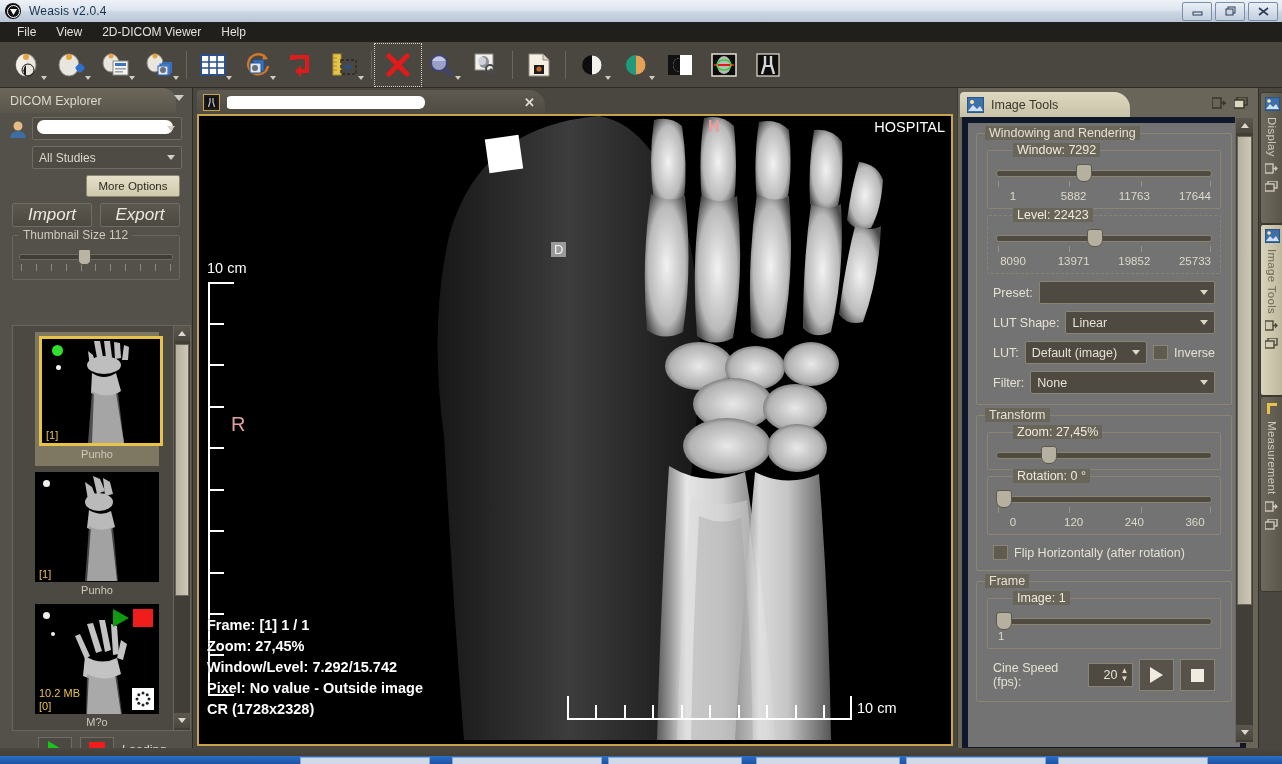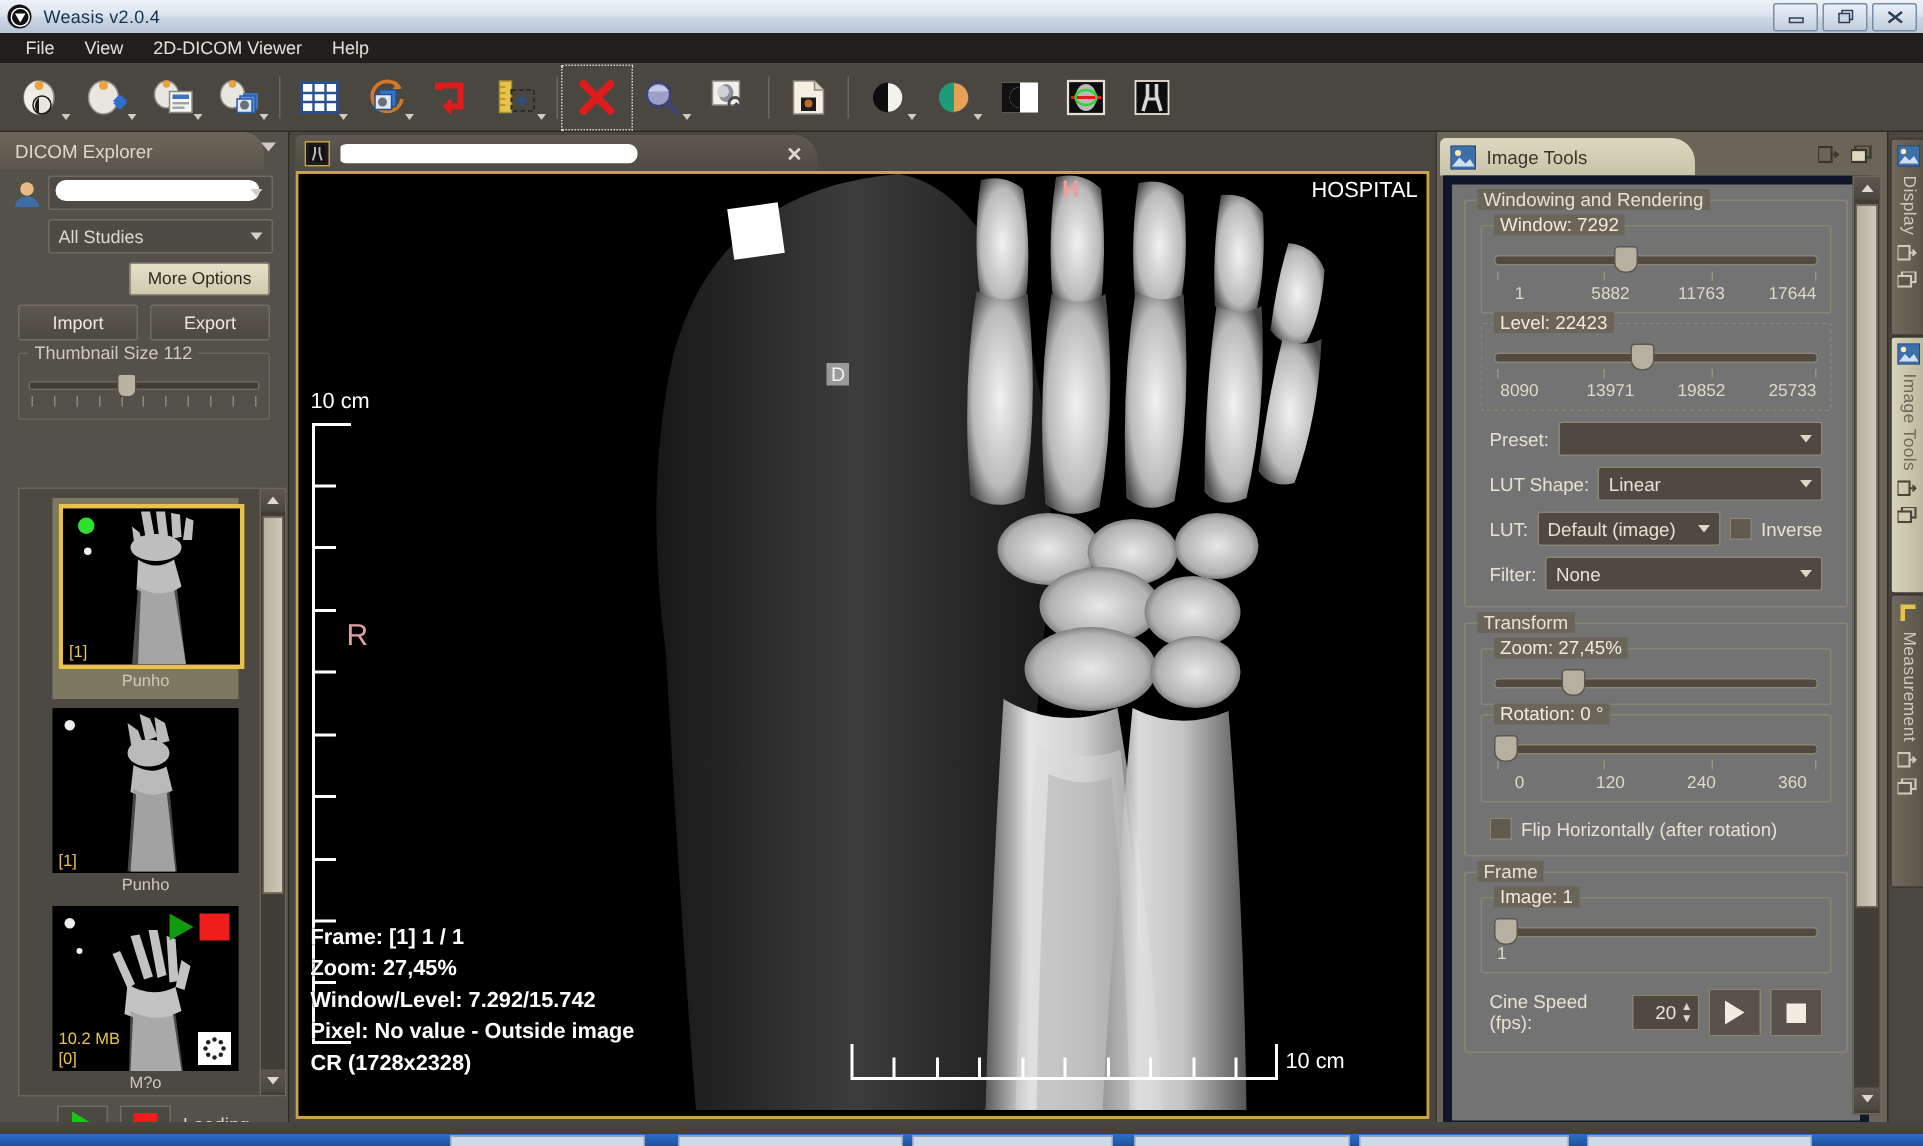--- a/index.html
+++ b/index.html
@@ -49,22 +49,22 @@
   .avatar{width:20px;height:18px;flex:none;}
   .combo{position:relative;flex:1;height:21px;background:#4e4a44;border:1px solid #6f6b61;
     border-radius:2px;display:flex;align-items:center;color:#ddd8cc;font-size:12px;padding-left:6px;overflow:hidden;}
   .combo .cv{white-space:nowrap;overflow:hidden;text-overflow:ellipsis;padding-right:18px;}
   .combo .cc{position:absolute;right:6px;top:8px;width:0;height:0;
     border-left:4.5px solid transparent;border-right:4.5px solid transparent;border-top:5.5px solid #d5d0c4;}
   .redact{position:absolute;background:#fff;}
 
   .btnrow{display:flex;gap:8px;padding:6px 8px 0 8px;}
   .wbtn{flex:1;height:22px;background:linear-gradient(to bottom,#5c584f,#4c4942);
-    border:1px solid #716c61;border-radius:2px;color:#ece8dc;font-size:12px;
-    display:flex;align-items:center;justify-content:center;}
+    border:1px solid #716c61;border-radius:2px;color:#ece8dc;font-size:17px;
+    display:flex;align-items:center;justify-content:center;font-style:italic;}
   .morebtn{margin:6px 8px 0 auto;width:92px;height:20px;
     background:linear-gradient(to bottom,#e5e0c8,#cfc9ad);border:1px solid #8d876f;border-radius:2px;
     color:#2d2a20;font-size:11.5px;display:flex;align-items:center;justify-content:center;}
 
   .grpbox{margin:8px 8px 0 8px;border:1px solid #6b6659;border-radius:2px;padding:4px 6px 8px 6px;position:relative;}
   .grpleg{position:absolute;top:-8px;left:6px;background:#54504a;padding:0 4px;color:#cfc9bb;font-size:12px;}
   .slider{position:relative;height:16px;margin-top:8px;}
   .strack{position:absolute;left:0;right:0;top:6px;height:4px;background:#403d37;border:1px solid #6e6a60;border-radius:2px;}
   .sthumb{position:absolute;top:1px;width:11px;height:14px;background:#b8b3a3;border:1px solid #56524a;
     border-radius:2px 2px 5px 5px;}
@@ -134,21 +134,21 @@
     display:flex;align-items:center;}
   .rp-tab .ri{width:17px;height:16px;margin-left:7px;flex:none;}
   .rp-tab .rl{margin-left:7px;color:#3a372c;font-size:12.5px;}
   .rp-ctl{position:absolute;top:9px;display:flex;gap:8px;right:10px;}
   .rp-body{position:absolute;left:4px;top:29px;width:272px;height:624px;background:#737373;
     border:6px solid #0f172a;overflow:hidden;}
   .sec{position:relative;margin:10px 8px 0 8px;border:1px solid #8a8472;border-radius:2px;padding:10px 8px 10px 8px;}
   .sec>.leg{position:absolute;top:-8px;left:8px;background:#6a6559;padding:0 4px;color:#e6e1d2;font-size:12.5px;}
   .sub{position:relative;margin:6px 2px 0 2px;border:1px solid #8a8472;border-radius:2px;padding:12px 8px 6px 8px;}
   .sub.dash{border-style:dashed;}
-  .sub>.leg{position:absolute;top:-8px;left:8px;background:#6a6559;padding:0 4px;color:#efeade;font-size:12.5px;}
+  .sub>.leg{position:absolute;top:-8px;left:25px;background:#6a6559;padding:0 4px;color:#efeade;font-size:12.5px;}
   .rslider{position:relative;height:18px;}
   .rtrack{position:absolute;left:0;right:0;top:7px;height:5px;background:#4f4b41;border:1px solid #8a8472;border-radius:3px;}
   .rthumb{position:absolute;top:1px;width:14px;height:16px;background:#b6b0a0;border:1px solid #5c584d;
     border-radius:3px 3px 7px 7px;}
   .rticks{position:relative;height:8px;}
   .rticks i{position:absolute;top:0;width:1px;height:6px;background:#9a947f;}
   .rlabels{display:flex;justify-content:space-between;color:#ded9c9;font-size:11.5px;padding-top:1px;}
   .rlabels span{min-width:34px;text-align:center;}
   .frm{display:flex;align-items:center;margin:7px 8px 0 8px;gap:6px;}
   .frm label{color:#e6e1d2;font-size:12.5px;}

